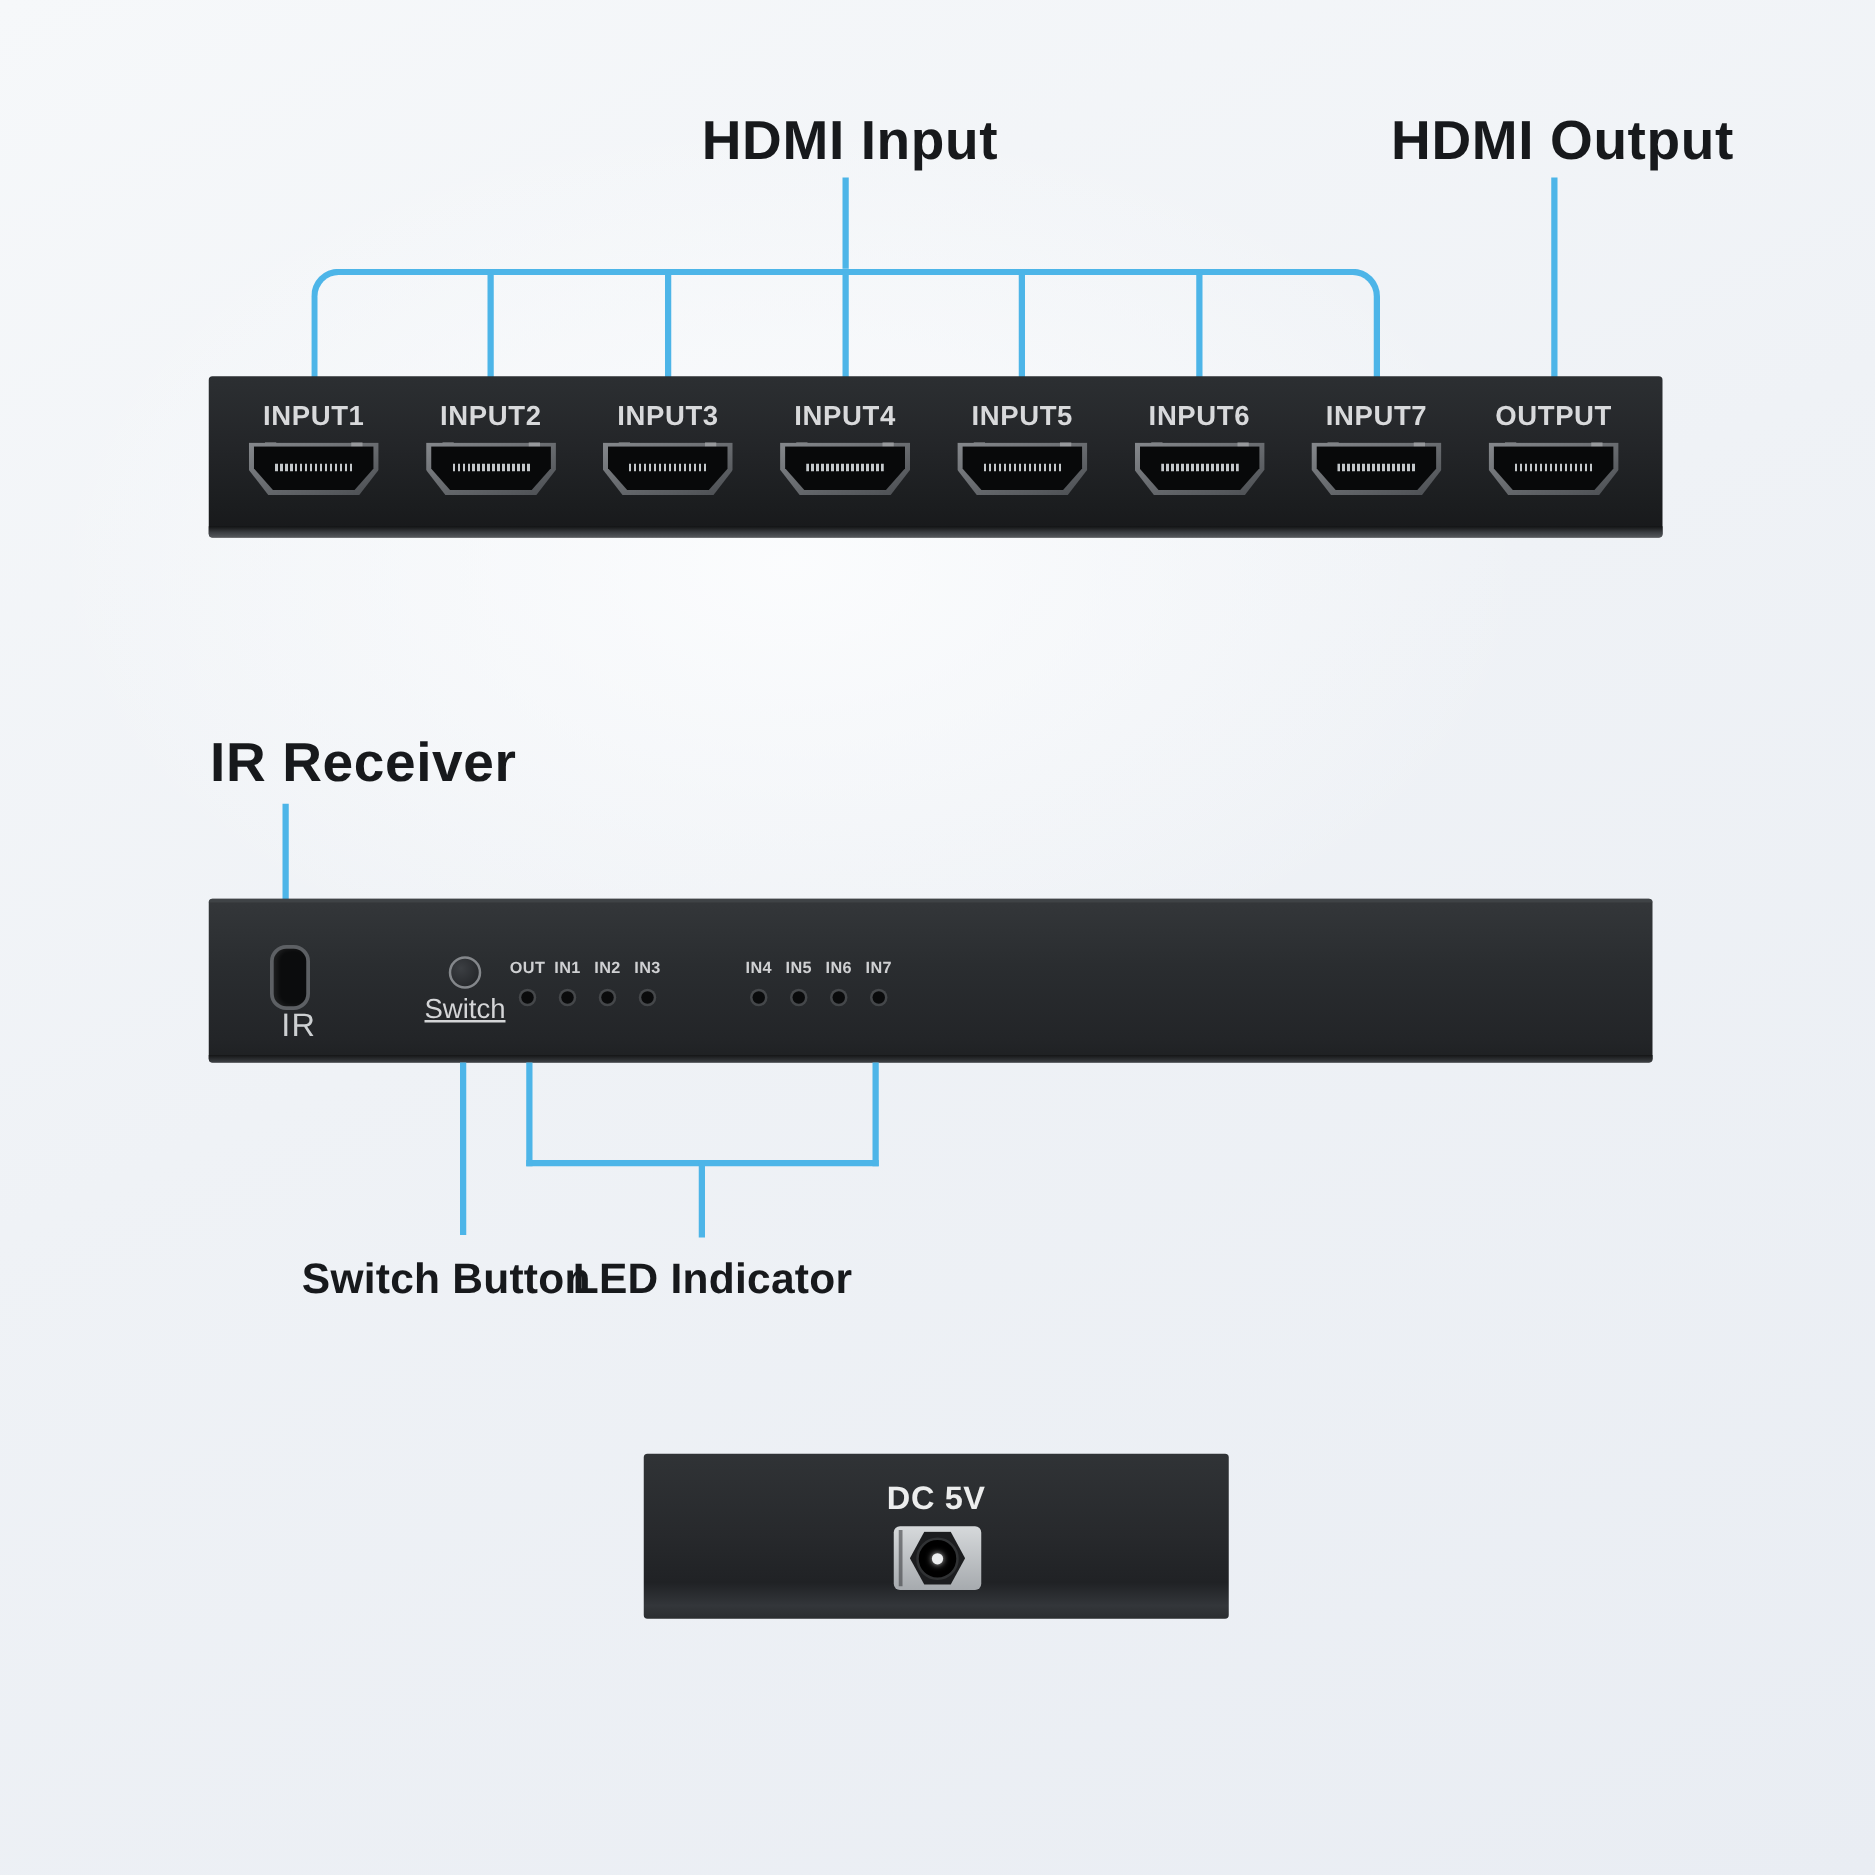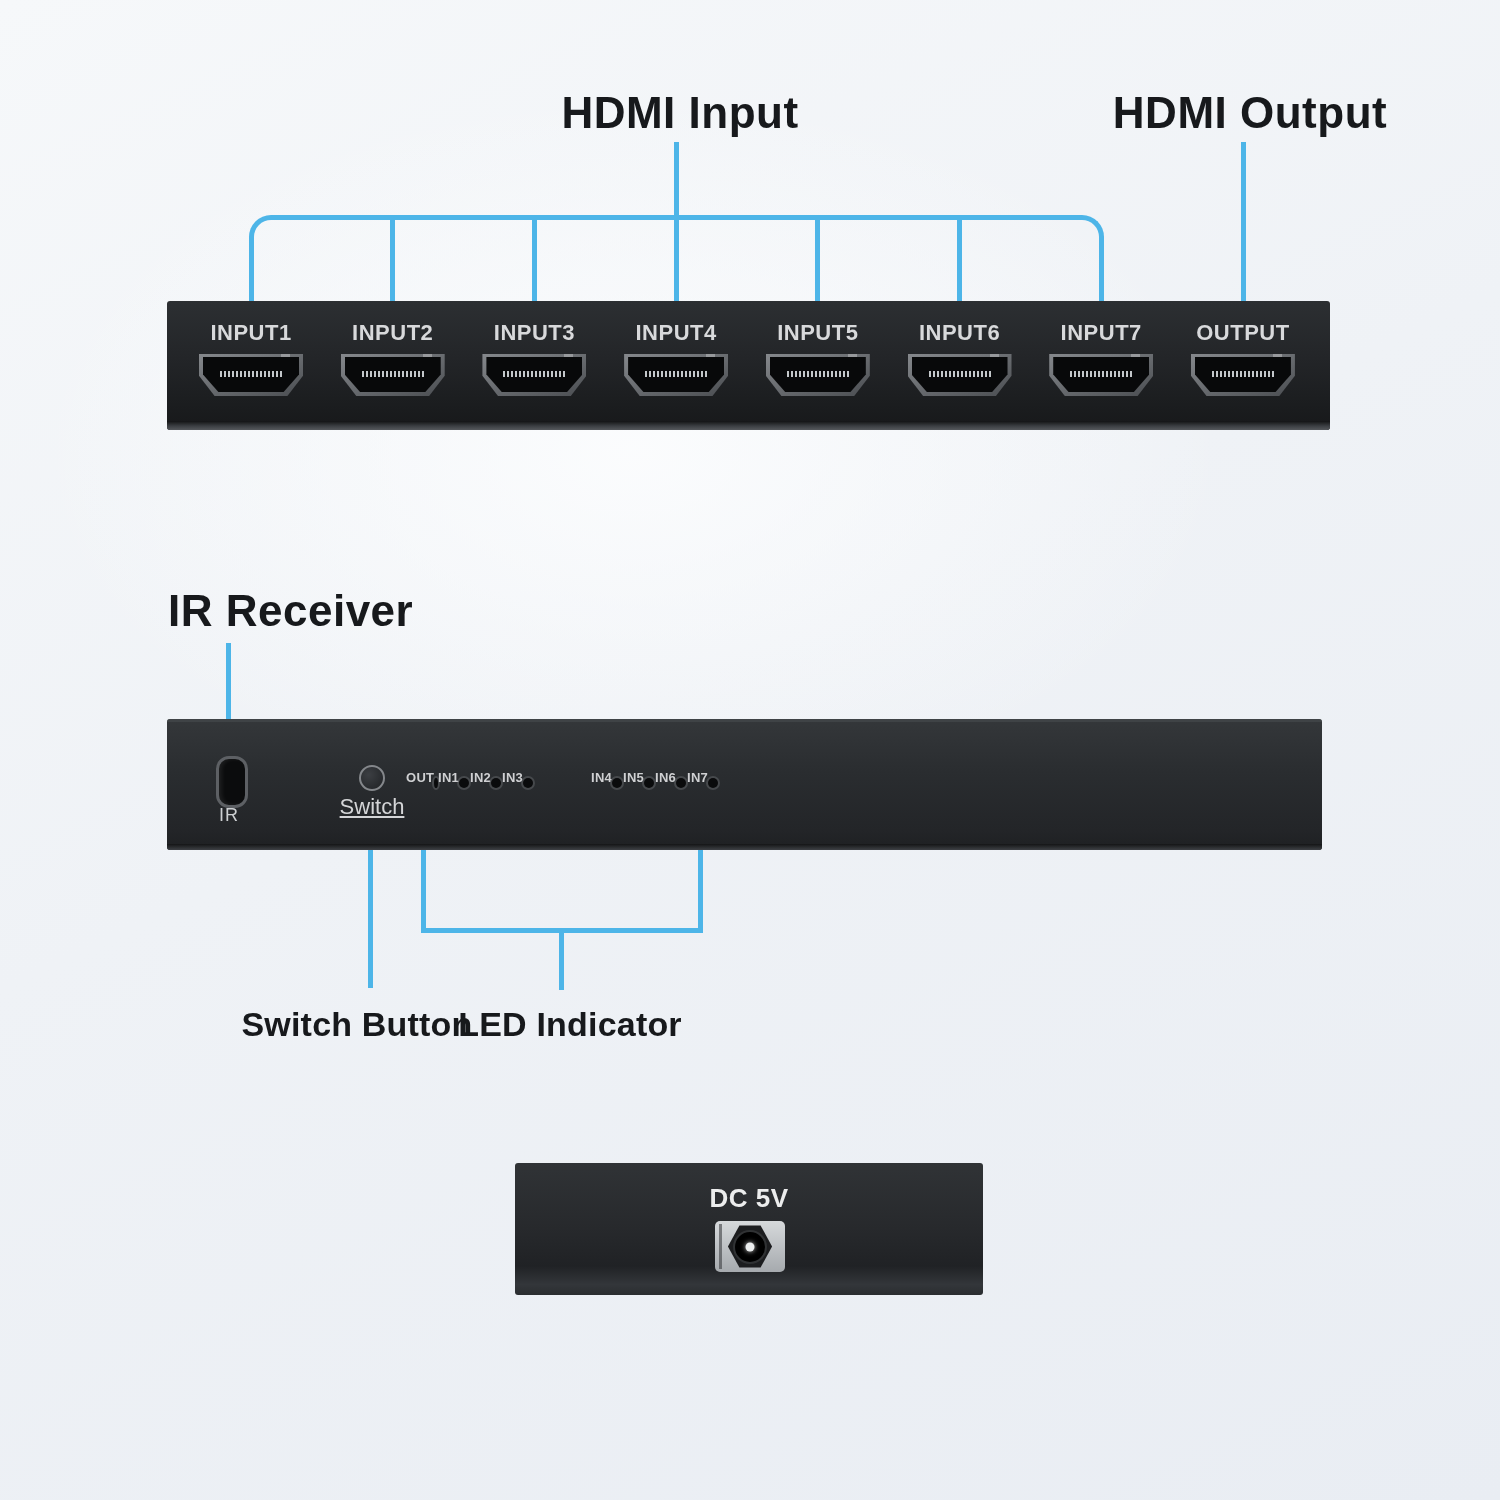--- a/index.html
+++ b/index.html
@@ -53,29 +53,29 @@
   .port-inner{position:absolute;left:4px;right:4px;top:3px;bottom:4px;background:#08090a;
     clip-path:polygon(0 0,100% 0,100% 50%,84% 100%,16% 100%,0 50%);}
   .port-pins{position:absolute;left:21px;right:21px;top:17px;height:6px;
     background:repeating-linear-gradient(90deg,#c3c7ca 0 2px,transparent 2px 4px);}
   .port-shape::before,.port-shape::after{content:'';position:absolute;top:0;width:9px;height:3px;background:#97999c;}
   .port-shape::before{left:13px;} .port-shape::after{right:13px;}
 
   
   .ir-port{position:absolute;left:49px;top:37px;width:26px;height:46px;border-radius:13px;
     background:#0b0c0d;border:3px solid #5d6064;box-shadow:inset 3px 0 4px rgba(255,255,255,.08);}
-  .ir-label{position:absolute;left:62px;top:86px;transform:translateX(-50%);
-    font-size:18px;color:#cdd0d2;letter-spacing:1px;}
+  .ir-label{position:absolute;left:72px;top:86px;transform:translateX(-50%);
+    font-size:26px;color:#cdd0d2;letter-spacing:1px;}
   .switch-btn{position:absolute;left:192px;top:46px;width:22px;height:22px;border-radius:50%;
     background:radial-gradient(circle at 35% 35%,#3c3f43,#1f2124);border:2px solid #84878b;box-sizing:content-box;}
   .switch-label{position:absolute;left:205px;top:75px;transform:translateX(-50%);
     font-size:22px;color:#d4d5d7;text-decoration:underline;}
   .led-group{position:absolute;top:47px;display:flex;}
   .led-g1{left:239px;} .led-g2{left:424px;text-align:center;}
-  .led-unit{width:32px;display:flex;align-items:center;}
+  .led-unit{width:32px;display:flex;flex-direction:column;align-items:center;}
   .led-label{font-size:13px;font-weight:700;line-height:15px;color:#cfd0d2;letter-spacing:.3px;}
   .led-dot{width:10px;height:10px;margin-top:12px;border-radius:50%;background:#0a0b0c;
     box-shadow:0 0 0 2px rgba(125,129,133,.35);}
 
   
   .power-box{position:absolute;left:515px;top:1163px;width:468px;height:132px;border-radius:3px;
     background:linear-gradient(180deg,#303336 0%,#27292c 50%,#202225 78%,#33363a 92%,#2a2d30 100%);}
   .power-label{position:absolute;left:234px;top:20px;transform:translateX(-50%);
     font-size:26px;font-weight:700;color:#eceded;letter-spacing:.5px;text-align:right;}
   .jack{position:absolute;left:200px;top:58px;width:70px;height:51px;border-radius:5px;

